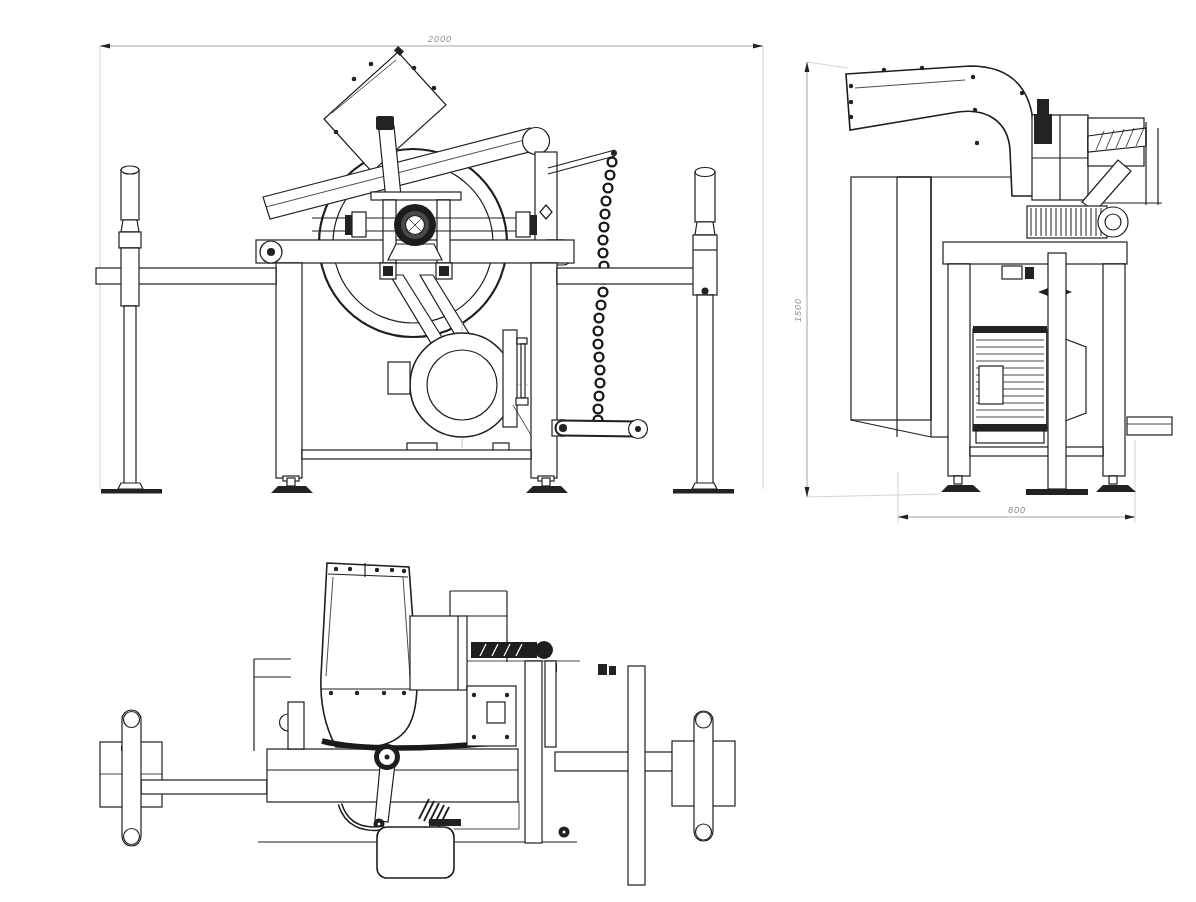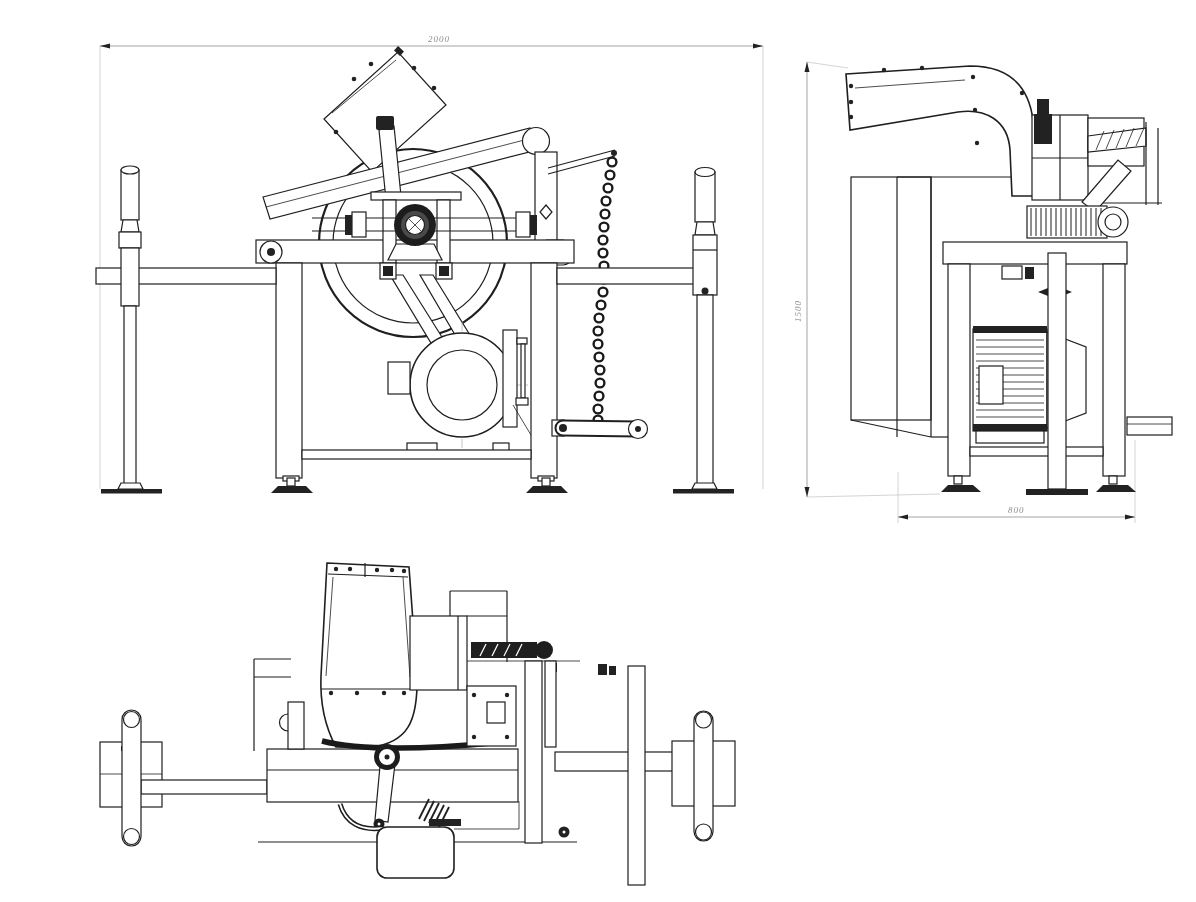--- a/index.html
+++ b/index.html
@@ -1,17 +1,17 @@
 <!DOCTYPE html>
 <html><head>
 <meta charset="utf-8">
 <style>
   html,body{margin:0;padding:0;background:#ffffff;}
   .canvas{position:relative;width:1196px;height:902px;background:#ffffff;overflow:hidden;
-          font-family:Liberation Serif, serif;}
+          font-family:Liberation Sans, sans-serif;}
   svg{position:absolute;left:0;top:0;}
   .ln{fill:none;stroke:#1f1f1f;stroke-width:1.2;}
   .thin{fill:none;stroke:#1f1f1f;stroke-width:0.8;}
   .thick{fill:none;stroke:#1f1f1f;stroke-width:2.2;}
   .wh{fill:#ffffff;stroke:#1f1f1f;stroke-width:1.2;}
   .wh2{fill:#ffffff;stroke:#1f1f1f;stroke-width:1.6;}
   .dk{fill:#222222;stroke:none;}
   .dim{stroke:#9a9a9a;stroke-width:0.9;fill:none;}
   .ext{stroke:#c9c9c9;stroke-width:0.8;fill:none;}
   .dimtxt{fill:#8d8d8d;font-size:9px;font-style:italic;letter-spacing:1px;}

